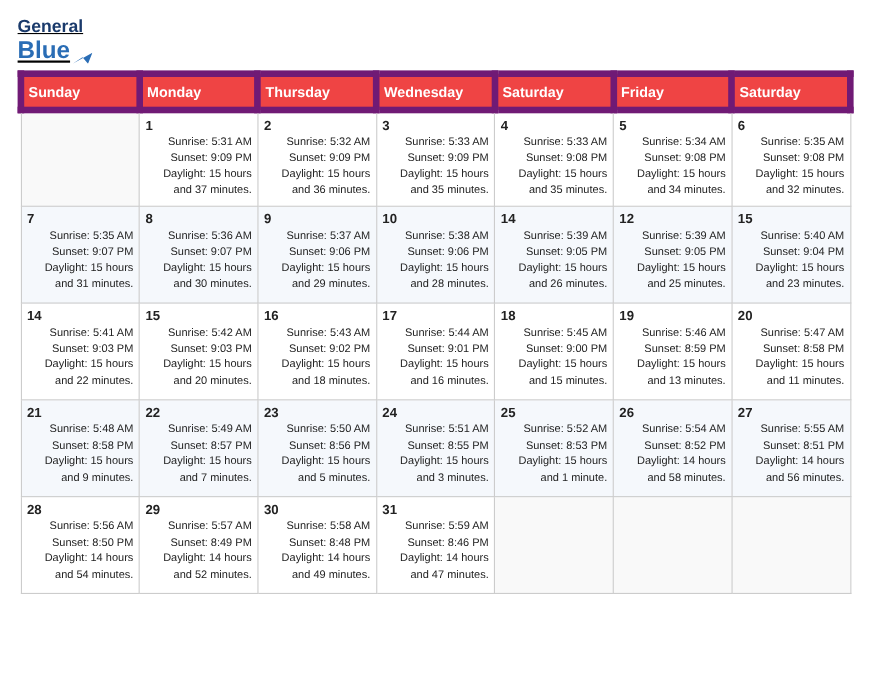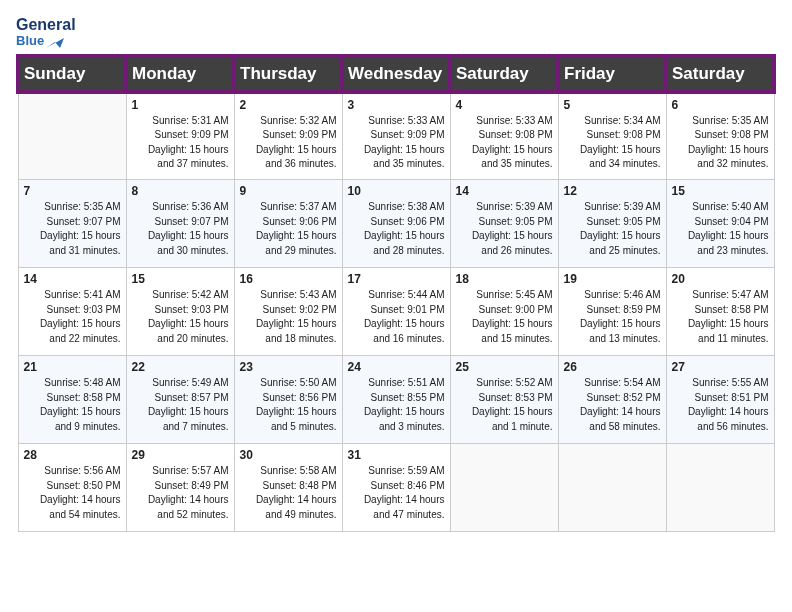--- a/index.html
+++ b/index.html
@@ -13,20 +13,21 @@
     .header {
       display: flex;
       align-items: flex-start;
       justify-content: space-between;
       margin-bottom: 6px;
     }
     .logo {
       display: flex;
       align-items: center;
       gap: 4px;
+      text-decoration: underline;
     }
     .title-block {
       text-align: right;
     }
     .month-title {
       font-size: 42px;
       font-weight: bold;
       color: #1a1a1a;
       line-height: 1.1;
     }
@@ -34,27 +35,27 @@
       font-size: 15px;
       color: #333;
       margin-top: 2px;
     }
     table {
       width: 100%;
       border-collapse: collapse;
       table-layout: fixed;
     }
     thead tr th {
-      background-color: #404040;
+      background-color: #ef4444;
       color: #fff;
-      font-size: 17px;
+      font-size: 13px;
       font-weight: bold;
       padding: 6px 4px;
       text-align: left;
-      border: 4px solid #701a75;
+      border: 6px solid #701a75;
     }
     tbody tr td {
       border: 1px solid #ccc;
       vertical-align: top;
       padding: 4px 5px;
       font-size: 10.5px;
       color: #222;
       min-height: 80px;
       height: 88px;
     }
@@ -86,21 +87,21 @@
       background: #f9f9f9;
     }
   </style>
 </head>
 <body>
 
 <div class="header">
   <div class="logo">
   <div style="display:flex;flex-direction:column;line-height:1.1">
     <span style="font-size:16px;font-weight:bold;color:#1a3a6b;">General</span>
-    <span style="font-size:13px;font-weight:bold;color:#2a6db5;display:flex;align-items:flex-end;gap:2px">Blue
+    <span style="font-size:22px;font-weight:bold;color:#2a6db5;display:flex;align-items:flex-end;gap:2px">Blue
       <svg width="18" height="14" viewBox="0 0 18 14">
         <polygon points="0,14 18,4 14,14 9,8" fill="#2a6db5"></polygon>
       </svg>
     </span>
   </div>
 </div>
   <div class="title-block">
     <div class="month-title"></div>
     <div class="location"></div>
   </div>

